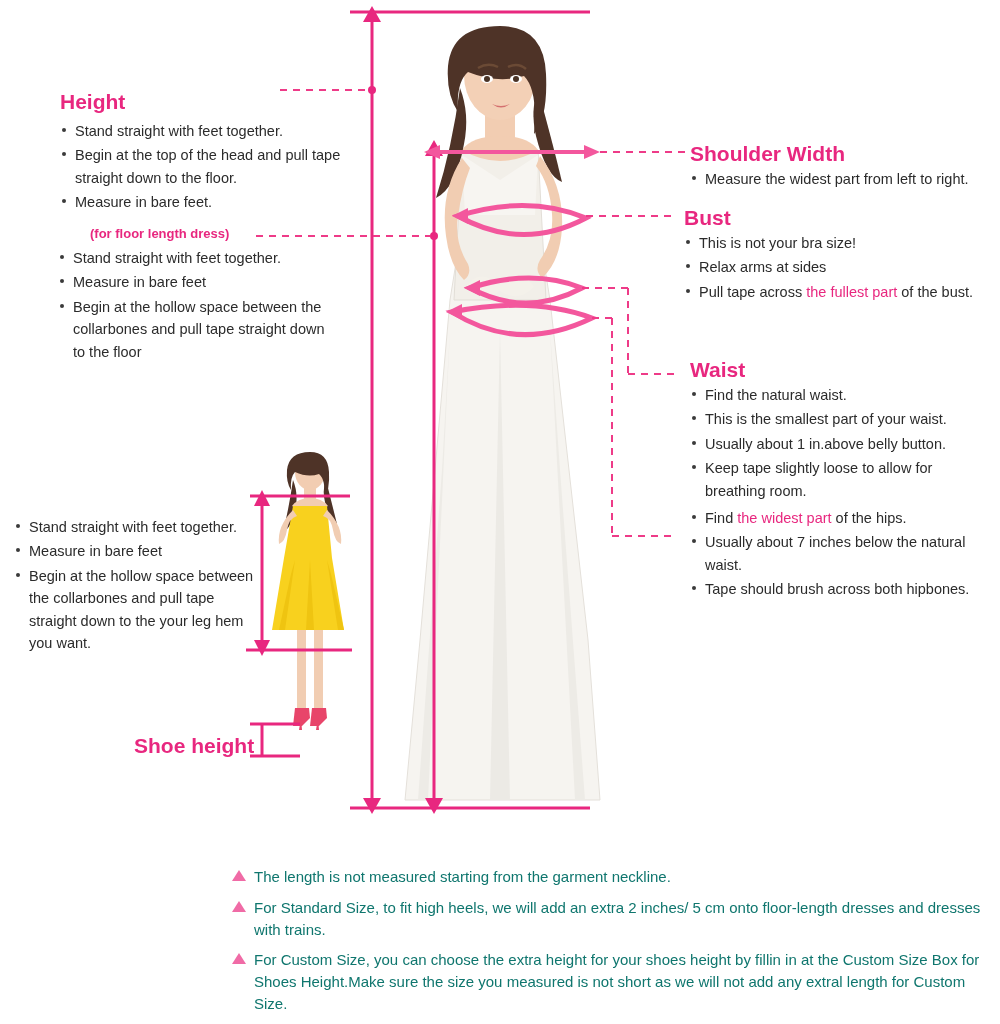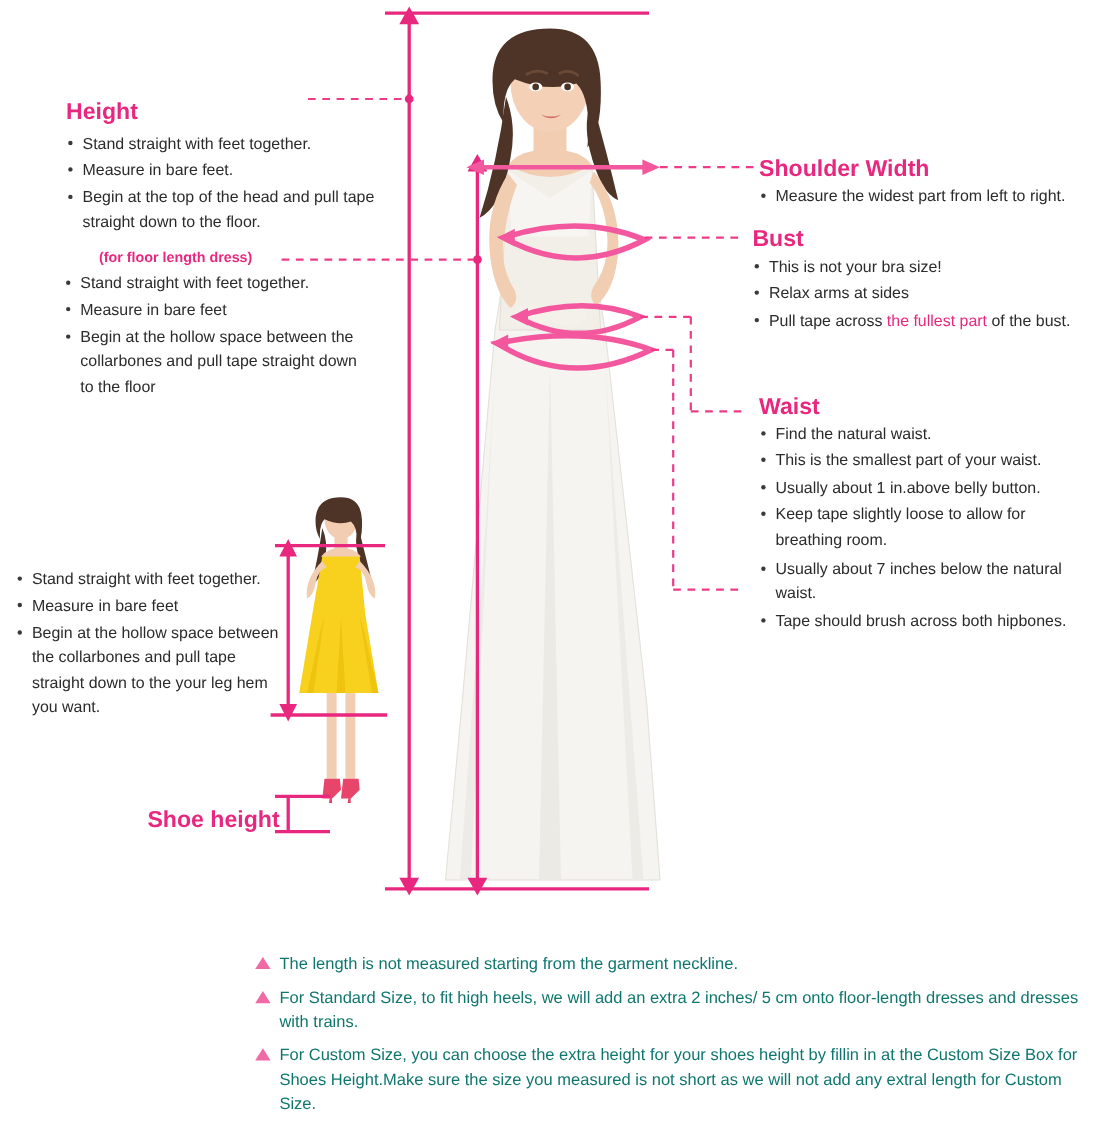--- a/index.html
+++ b/index.html
@@ -221,22 +221,22 @@
 
     <line x1="262" y1="724" x2="262" y2="756" stroke="#e8277f" stroke-width="3"></line>
     <line x1="250" y1="724" x2="300" y2="724" stroke="#e8277f" stroke-width="3"></line>
     <line x1="250" y1="756" x2="300" y2="756" stroke="#e8277f" stroke-width="3"></line>
   </svg>
 
   <div class="abs" style="left:60px; top:74px; width:300px;">
     <div class="heading">Height</div>
     <ul class="blist" style="margin-top:6px;">
       <li>Stand straight with feet together.</li>
+      <li>Begin at the top of the head and pull tape straight down to the floor.</li>
       <li>Measure in bare feet.</li>
-      <li>Begin at the top of the head and pull tape straight down to the floor.</li>
     </ul>
   </div>
 
   <div class="abs" style="left:40px; top:226px; width:300px;">
     <div class="subheading" style="padding-left:50px;">(for floor length dress)</div>
     <ul class="blist" style="margin-top:6px; padding-left:18px;">
       <li>Stand straight with feet together.</li>
       <li>Measure in bare feet</li>
       <li>Begin at the hollow space between the collarbones and pull tape straight down to the floor</li>
     </ul>
@@ -275,20 +275,21 @@
     <ul class="blist" style="margin-top:2px;">
       <li>Find the natural waist.</li>
       <li>This is the smallest part of your waist.</li>
       <li>Usually about 1 in.above belly button.</li>
       <li>Keep tape slightly loose to allow for breathing room.</li>
     </ul>
   </div>
 
   <div class="abs" style="left:690px; top:505px; width:300px;">
     <ul class="blist" style="margin-top:2px;">
+      <li>Find <span class="pink">the widest part</span> of the hips.</li>
       <li>Usually about 7 inches below the natural waist.</li>
       <li>Tape should brush across both hipbones.</li>
     </ul>
   </div>
 
   <div class="abs" style="left:232px; top:866px; width:760px;">
     <div class="note">The length is not measured starting from the garment neckline.</div>
     <div class="note">For Standard Size, to fit high heels, we will add an extra 2 inches/ 5  cm onto floor-length dresses and dresses with trains.</div>
     <div class="note">For Custom Size, you can choose the extra height for your shoes height by fillin in at the Custom Size Box for Shoes Height.Make sure the size you measured is not short as we will not add any extral length for Custom Size.</div>
   </div>

